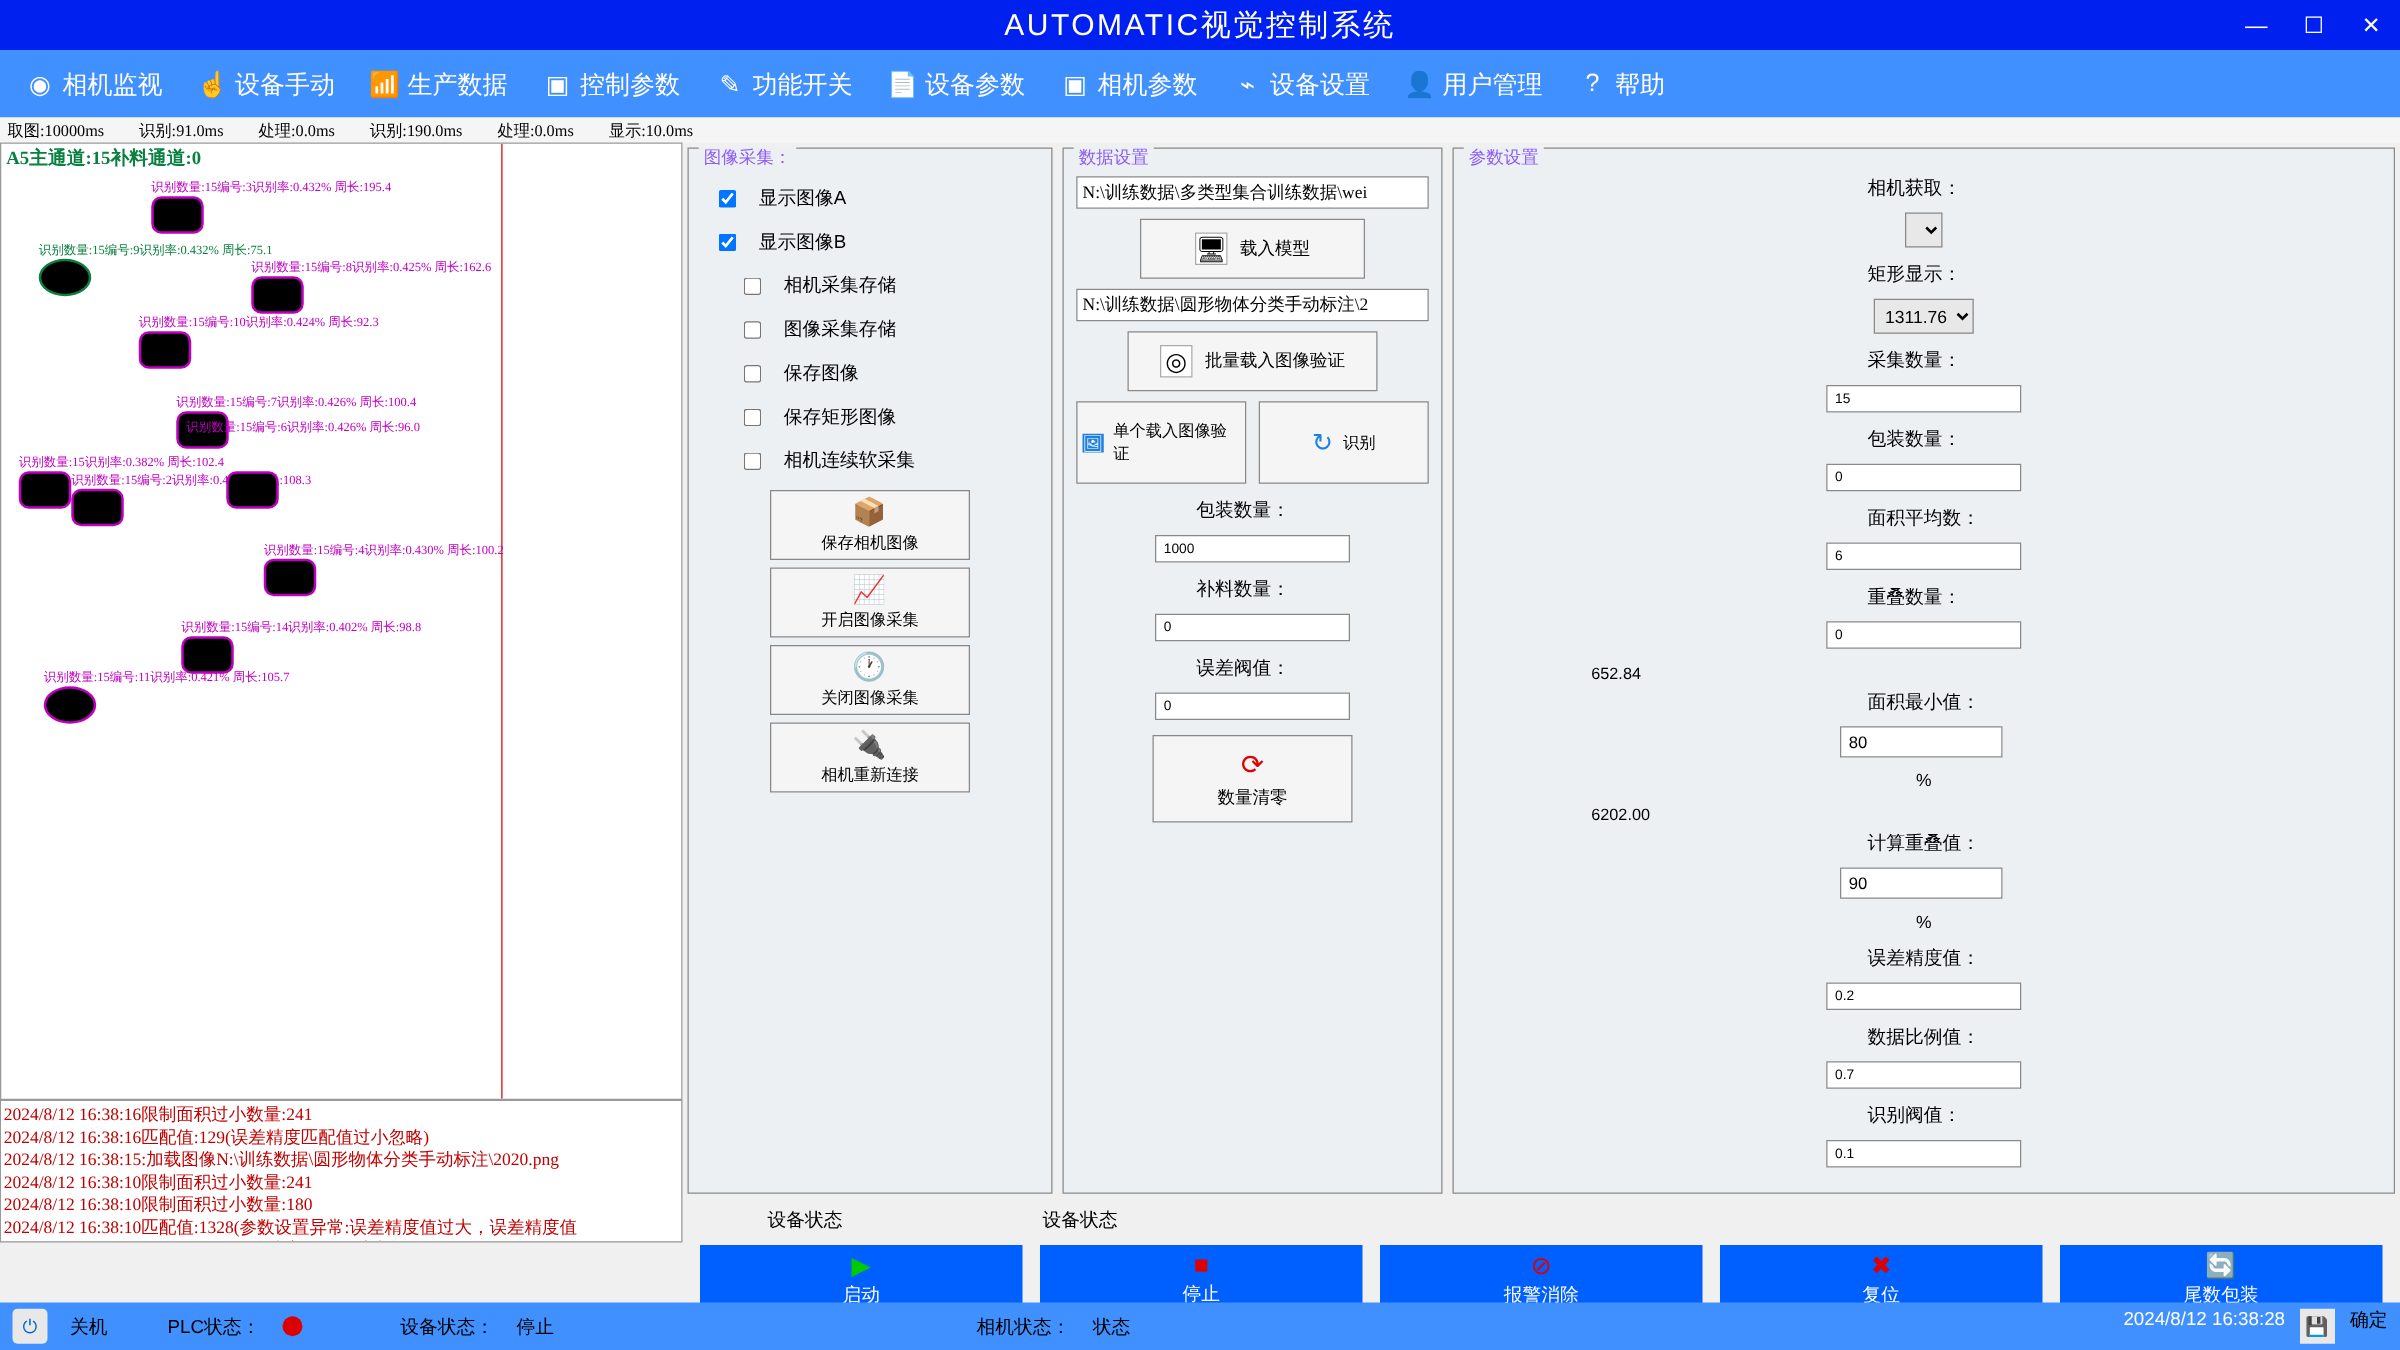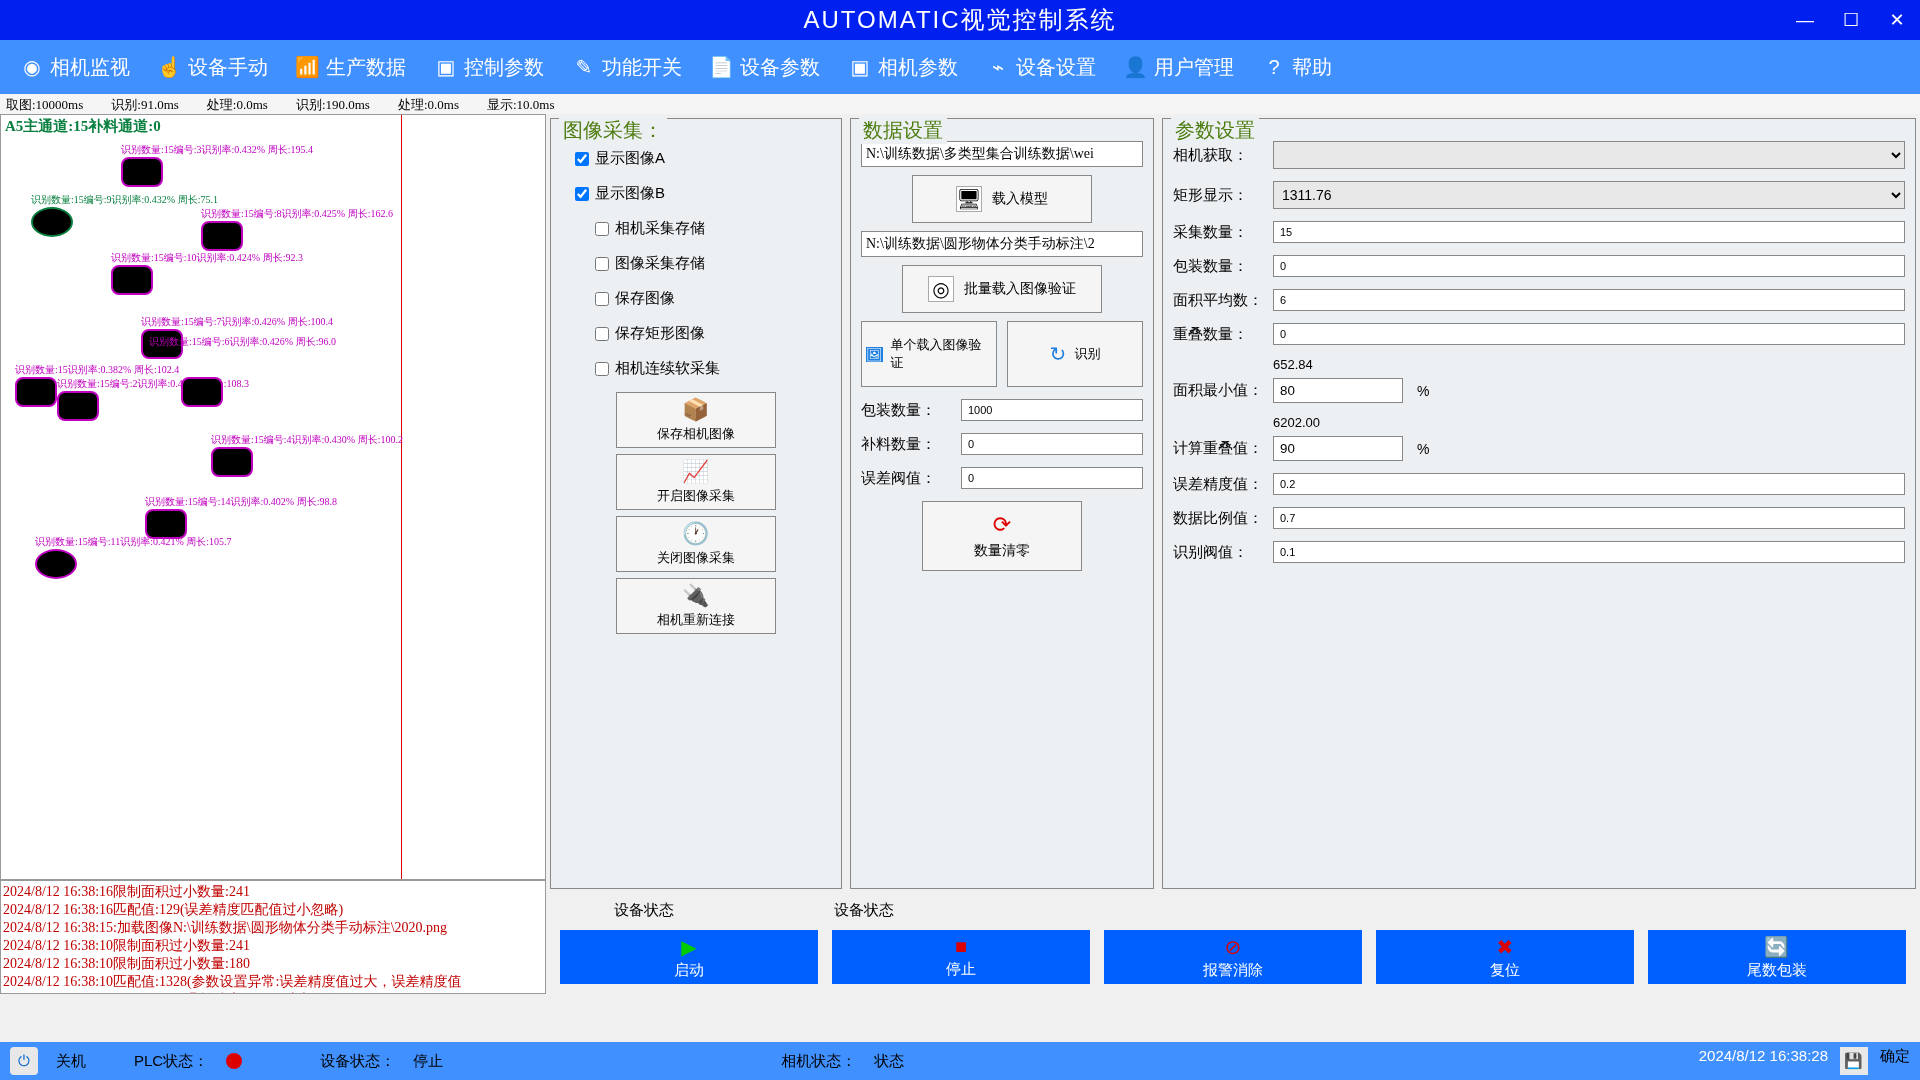--- a/index.html
+++ b/index.html
@@ -16,35 +16,35 @@
 .left-col { width: 546px; display: flex; flex-direction: column; }
 .vision-area { flex: 1; background: #fff; border: 1px solid #999; position: relative; overflow: hidden; }
 .vision-header { color: #0a8040; font-weight: bold; font-size: 15px; padding: 2px 4px; font-family: SimSun; }
 .vsep { position: absolute; top: 0; bottom: 0; width: 1px; background: #d00; left: 400px; }
 .detection { position: absolute; font-size: 10px; color: #c000c0; font-family: SimSun; }
 .detection .box { border: 2px solid #c000c0; width: 42px; height: 30px; background: #000; border-radius: 8px; }
 .detection.green { color: #0a8040; }
 .log-area { height: 114px; background: #fff; border: 1px solid #999; overflow-y: scroll; font-family: SimSun; font-size: 14px; padding: 2px; }
 .log-line { color: #c00000; white-space: nowrap; }
 .panel { border: 1px solid #888; margin: 4px; padding: 8px 10px; background: #edf0f3; position: relative; }
-.panel-title { position: absolute; top: -2px; left: 8px; background: #edf0f3; padding: 0 4px; font-size: 20px; color: #4d7c0f; }
+.panel-title { position: absolute; top: -2px; left: 8px; background: #edf0f3; padding: 0 4px; font-size: 14px; color: #8b5cf6; }
 .panel-body { margin-top: 14px; }
 .col2 { width: 300px; display: flex; flex-direction: column; }
 .col3 { width: 312px; display: flex; flex-direction: column; }
 .col4 { flex: 1; display: flex; flex-direction: column; }
-.chk-row { padding: 8px 14px; display: flex; align-items: center; gap: 6px; font-size: 15px; }
+.chk-row { padding: 8px 14px; display: flex; align-items: center; gap: 18px; font-size: 15px; }
 .chk { width: 14px; height: 14px; }
 .big-btn { width: 160px; height: 56px; margin: 6px auto; display: flex; flex-direction: column; align-items: center; justify-content: center; border: 1px solid #888; background: #f5f5f5; cursor: pointer; font-size: 13px; gap: 2px; }
 .big-btn .bicon { font-size: 22px; }
 .path-input { width: 100%; border: 1px solid #888; padding: 4px; font-family: SimSun; font-size: 14px; background: #fff; }
 .icon-btn { display: flex; align-items: center; justify-content: center; gap: 10px; border: 1px solid #888; background: #f5f5f5; padding: 10px 8px; cursor: pointer; margin: 8px auto; font-size: 14px; }
 .icon-btn .ibicon { width: 26px; height: 26px; display: flex; align-items: center; justify-content: center; font-size: 20px; background: #fff; border: 1px solid #aaa; }
 .two-btn-row { display: flex; gap: 10px; justify-content: space-between; margin: 8px 0; }
 .half-btn { flex: 1; display: flex; align-items: center; justify-content: center; gap: 8px; border: 1px solid #888; background: #f5f5f5; padding: 14px 4px; cursor: pointer; font-size: 13px; }
-.form-row { display: flex; align-items: center; gap: 10px; margin: 12px 0; }
+.form-row { display: flex; align-items: center; gap: 10px; margin: 12px 0; flex-direction: column; }
 .form-label { width: 90px; font-size: 15px; }
 .form-input { flex: 1; border: 1px solid #888; padding: 4px 6px; font-size: 11px; background: #fff; }
 .form-select { flex: 1; border: 1px solid #888; padding: 4px; background: #e8e8e8; font-size: 14px; }
 .pct-input { width: 130px; border: 1px solid #888; padding: 4px 6px; margin-right: 4px; }
 .hint { font-size: 13px; color: #000; margin-left: 100px; margin-bottom: -6px; }
 .status-section { padding: 4px 8px; }
 .status-headers { display: flex; gap: 160px; padding: 4px 60px; font-size: 15px; }
 .action-row { display: flex; gap: 14px; padding: 6px; }
 .action-btn { flex: 1; height: 54px; display: flex; flex-direction: column; align-items: center; justify-content: center; gap: 2px; cursor: pointer; color: #fff; background: #0060ff; font-size: 15px; }
 .action-btn .aicon { font-size: 20px; }

